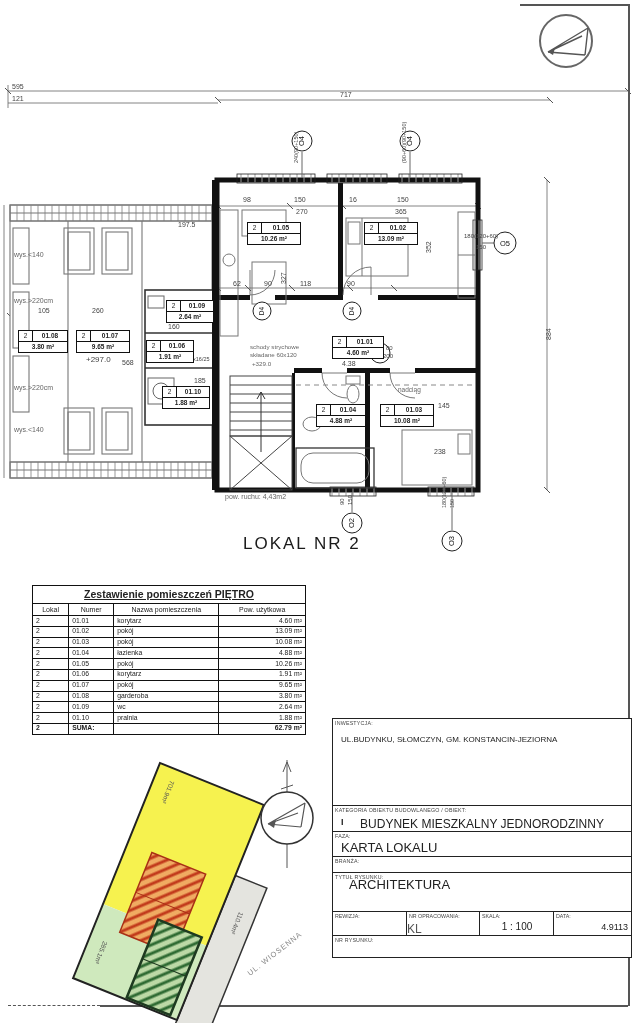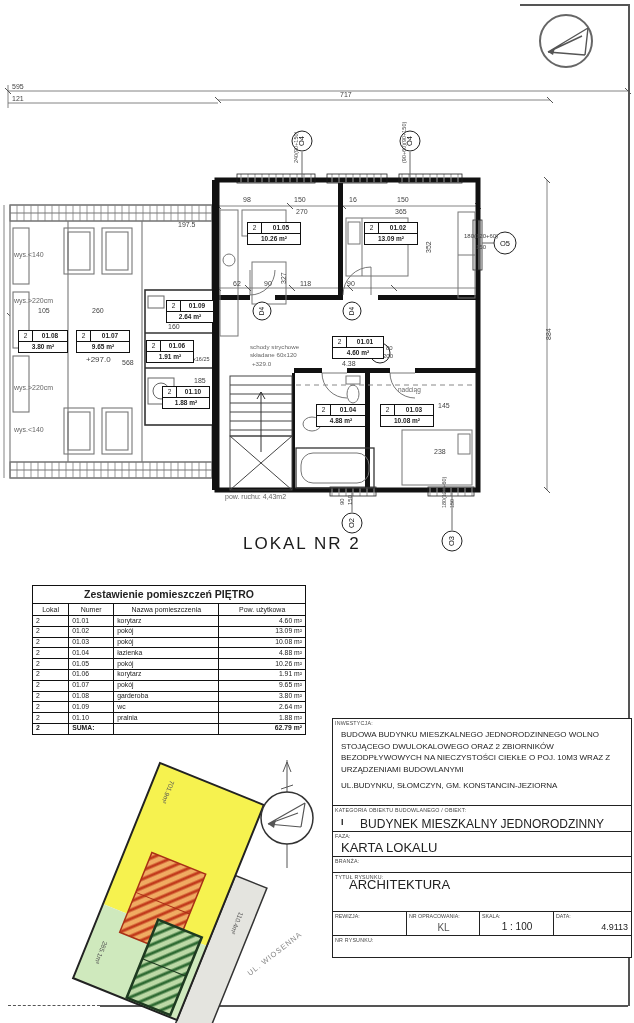--- a/index.html
+++ b/index.html
@@ -15,21 +15,21 @@
   .rl-lokal{width:13px;border-right:1px solid #111;padding:1.5px 0;}
   .rl-num{flex:1;font-weight:bold;padding:1.5px 0;}
   .rl-area{font-weight:bold;padding:2px 0;}
   
   #caption{position:absolute;left:243px;top:534px;font-size:17px;letter-spacing:2px;color:#1a1a1a;}
   
   #roomtable{position:absolute;left:32px;top:585px;width:274px;border-collapse:collapse;
              border:1.6px solid #111;background:#fff;}
   #roomtable td,#roomtable th{border:1px solid #111;font-weight:normal;padding:0 3px;
              font-size:6.8px;height:9.8px;line-height:1;white-space:nowrap;}
-  #roomtable .t-title{font-size:10.5px;font-weight:bold;text-align:center;height:17px;}
+  #roomtable .t-title{font-size:10.5px;font-weight:bold;text-align:center;height:17px;text-decoration:underline;}
   #roomtable .t-head{font-size:7px;text-align:center;height:11px;}
   #roomtable .c-pow{text-align:right;}
   #roomtable .b{font-weight:bold;}
   
   #tblock{position:absolute;left:332px;top:718px;width:298px;height:238px;
           border:1.4px solid #222;background:#fff;z-index:4;}
   .tb-row{position:absolute;left:0;right:0;border-top:1px solid #222;}
   .tb-lab{position:absolute;left:2px;top:1px;font-size:5.3px;color:#444;letter-spacing:.2px;}
   .tb-inw{position:absolute;left:8px;top:10px;right:6px;font-size:8px;line-height:1.45;}
   .tb-adr{margin-top:5px;}
@@ -400,21 +400,20 @@
       <td></td>
       <td class="c-pow b">62.79 m²</td>
     </tr>
   </tbody>
     </table>
 
   <div id="tblock">
     <div class="tb-row" style="top:0;height:86px;border-top:none;">
       <div class="tb-lab">INWESTYCJA:</div>
       <div class="tb-inw">
-        <div>BUDOWA BUDYNKU MIESZKALNEGO JEDNORODZINNEGO WOLNO STOJĄCEGO DWULOKALOWEGO ORAZ 2 ZBIORNIKÓW BEZODPŁYWOWYCH NA NIECZYSTOŚCI CIEKŁE O POJ. 10M3 WRAZ Z URZĄDZENIAMI BUDOWLANYMI</div>
         <div class="tb-adr">UL.BUDYNKU, SŁOMCZYN, GM. KONSTANCIN-JEZIORNA</div>
       </div>
     </div>
     <div class="tb-row" style="top:86px;height:26px;">
       <div class="tb-lab">KATEGORIA OBIEKTU BUDOWLANEGO / OBIEKT:</div>
       <div class="abs" style="left:8px;top:11px;font-size:9px;font-weight:bold;">I</div>
       <div class="abs" style="left:0;right:0;top:11px;text-align:center;font-size:12px;font-weight:normal;">BUDYNEK MIESZKALNY JEDNORODZINNY</div>
     </div>
     <div class="tb-row" style="top:112px;height:25px;">
       <div class="tb-lab">FAZA:</div>
@@ -427,21 +426,21 @@
     <div class="tb-row" style="top:153px;height:39px;">
       <div class="tb-lab">TYTUŁ RYSUNKU:</div>
     </div>
     <div class="tb-row" style="top:192px;height:24px;">
       <div class="cell" style="left:0;width:73px;">
         <div class="cell-lab">REWIZJA:</div>
         <div class="abs" style="left:0;right:0;top:11px;text-align:center;font-size:8px;"></div>
       </div>
       <div class="cell" style="left:73px;width:73px;border-left:1px solid #222;">
         <div class="cell-lab">NR OPRACOWANIA:</div>
-        <div class="abs" style="left:0;right:0;top:10px;text-align:center;font-size:10px;color:#555;">KL</div>
+        <div class="abs" style="left:0;right:0;top:10px;text-align:left;font-size:12px;color:#555;">KL</div>
       </div>
       <div class="cell" style="left:146px;width:74px;border-left:1px solid #222;">
         <div class="cell-lab">SKALA:</div>
         <div class="abs" style="left:0;right:0;top:9px;text-align:center;font-size:10px;">1 : 100</div>
       </div>
       <div class="cell" style="left:220px;width:78px;border-left:1px solid #222;">
         <div class="cell-lab">DATA:</div>
         <div class="abs" style="left:0;right:4px;top:10px;text-align:right;font-size:9px;">4.9113</div>
       </div>
     </div>

